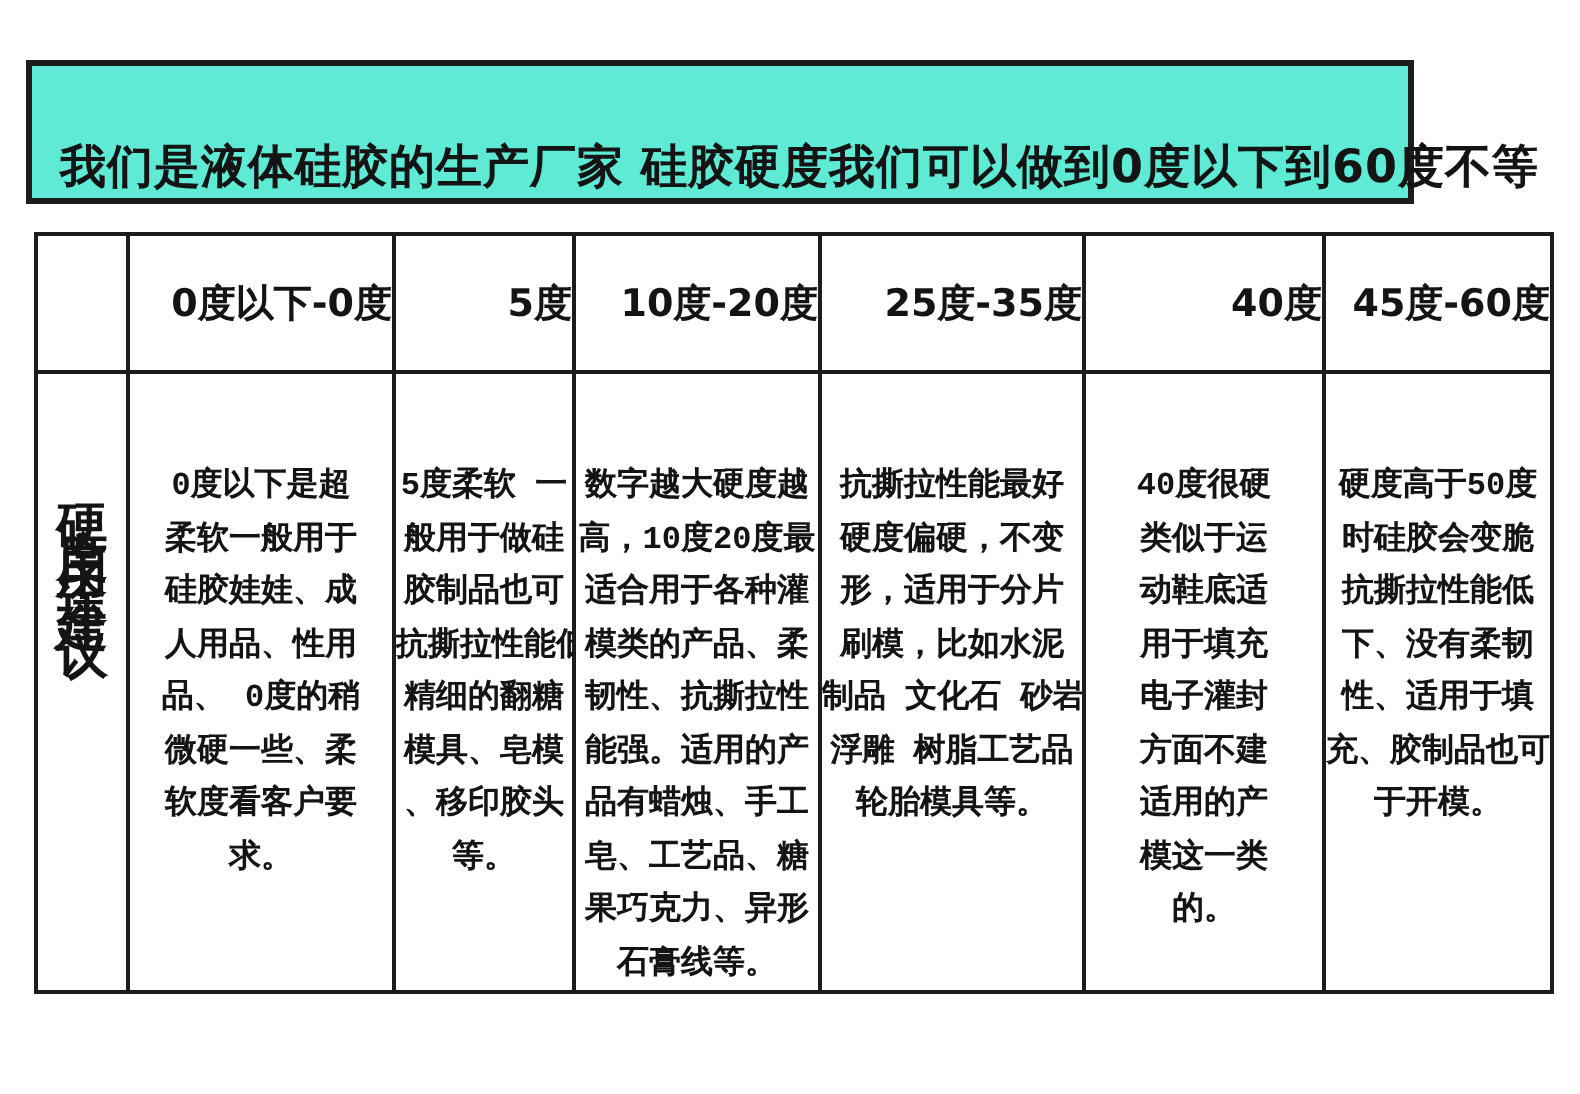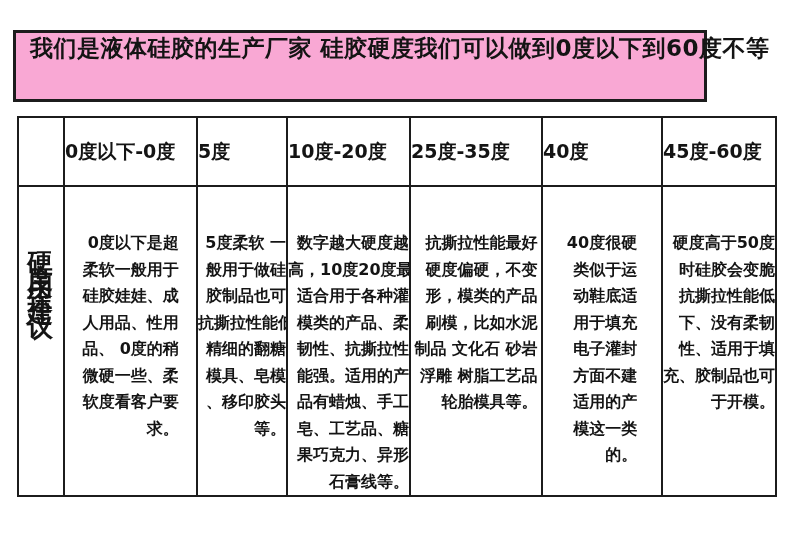--- a/index.html
+++ b/index.html
@@ -20,22 +20,22 @@
   
   .banner {
     position: absolute;
     left: 13px;
     top: 30px;
     width: 694px;
     height: 72px;
     border: 3px solid #1c1c1c;
     box-sizing: border-box;
     display: flex;
-    align-items: flex-start;
-    background: #f9a8d4;
+    align-items: flex-end;
+    background: #5eead4;
   }
   .banner-text {
     padding-left: 14px;
     font-size: 23px;
     font-weight: 700;
     color: #141414;
     white-space: nowrap;
     letter-spacing: 0.5px;
   }
   
@@ -56,41 +56,42 @@
   }
   col.c-label { width: 46px; }
   col.c1 { width: 133px; }
   col.c2 { width: 90px; }
   col.c3 { width: 123px; }
   col.c4 { width: 132px; }
   col.c5 { width: 120px; }
   col.c6 { width: 114px; }
   .head-row td {
     height: 69px;
-    text-align: left;
+    text-align: right;
     vertical-align: middle;
     font-size: 19px;
     font-weight: 700;
     color: #141414;
     white-space: nowrap;
   }
   .body-row td {
     height: 310px;
     vertical-align: top;
   }
   .cell-text {
     margin: 43px auto 0 auto;
     width: fit-content;
     max-width: 100%;
     font-size: 16px;
     line-height: 26.5px;
     font-weight: 700;
     color: #141414;
     white-space: pre;
-    text-align: right;
+    text-align: center;
+    font-family: Liberation Mono, monospace;
   }
   .vert-label {
     margin: 44px auto 0 auto;
     width: fit-content;
     writing-mode: vertical-lr;
     text-orientation: upright;
     font-size: 26px;
     font-weight: 700;
     letter-spacing: 12px;
     color: #141414;
@@ -158,21 +159,21 @@
 韧性、抗撕拉性
 能强。适用的产
 品有蜡烛、手工
 皂、工艺品、糖
 果巧克力、异形
 石膏线等。</div>
         </td>
         <td>
           <div class="cell-text">抗撕拉性能最好
 硬度偏硬，不变
-形，模类的产品
+形，适用于分片
 刷模，比如水泥
 制品 文化石 砂岩
 浮雕 树脂工艺品
 轮胎模具等。</div>
         </td>
         <td>
           <div class="cell-text">40度很硬
 类似于运
 动鞋底适
 用于填充

